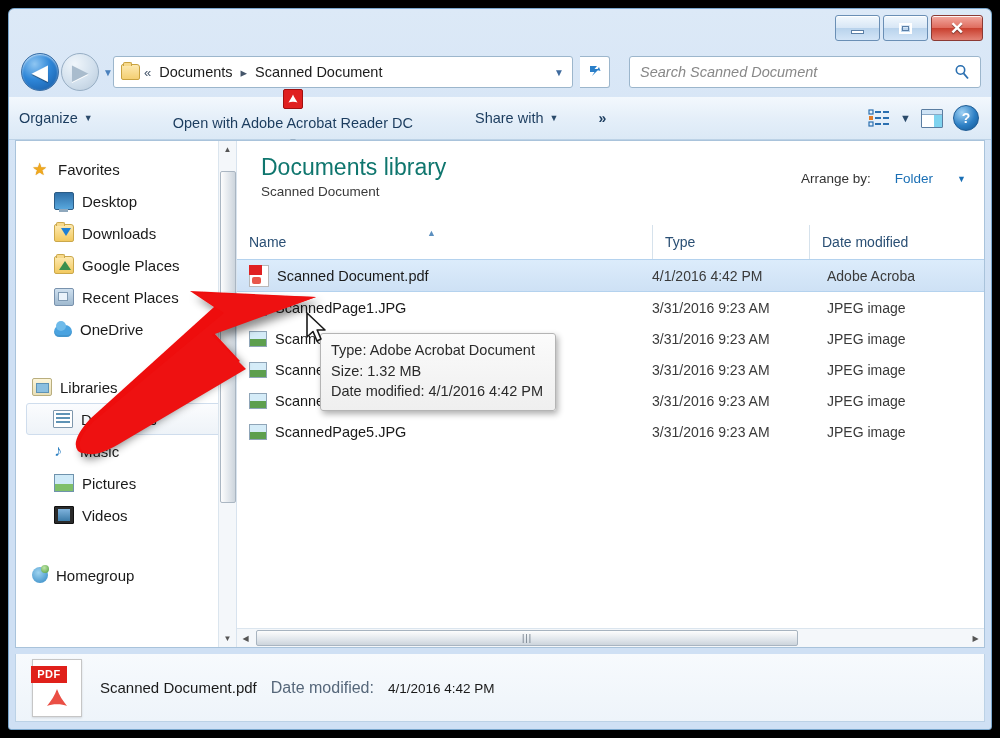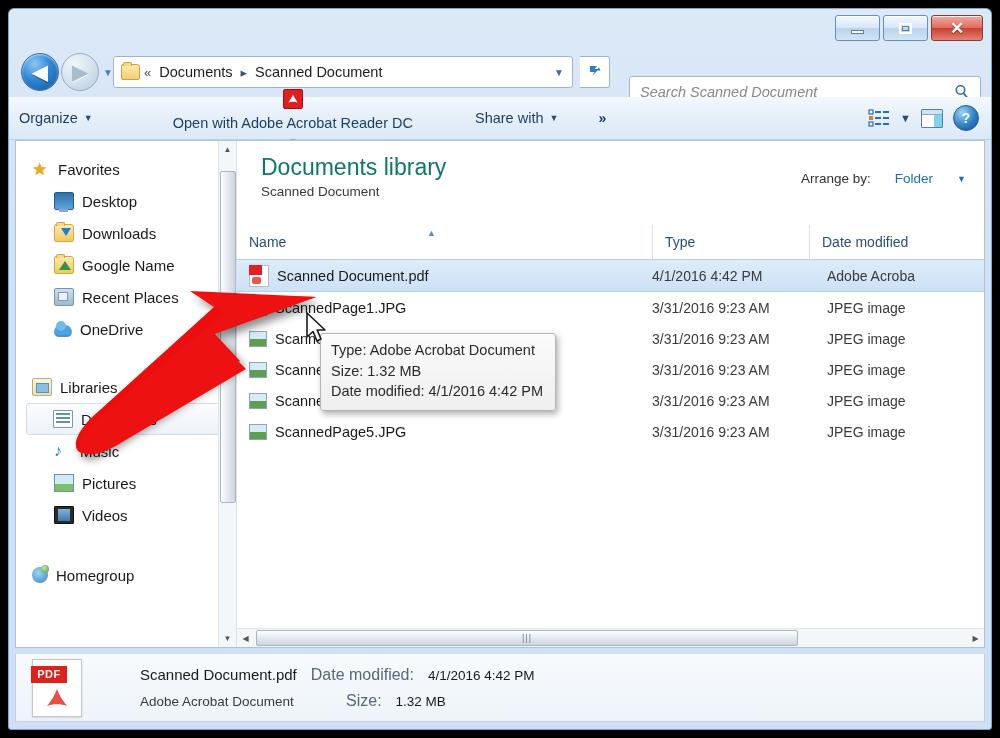--- a/index.html
+++ b/index.html
@@ -103,21 +103,20 @@
   #refreshbtn svg { display:block; }
 
   #searchbox {
     position: absolute; left: 620px; top: 9px;
     width: 352px; height: 32px;
     background: #fff;
     border: 1px solid #9cb6cc;
     border-radius: 3px;
     display: flex; align-items: center;
     box-sizing: border-box;
-    margin-top: 20px;
   }
   #searchtext {
     font-size: 14.5px; font-style: italic; color: #888; margin-left: 10px; flex: 1;
   }
   #searchicon { margin-right: 10px; }
 
   
   #toolbar {
     position: absolute; left: 0; top: 88px;
     width: 100%; height: 42px;
@@ -301,21 +300,21 @@
   }
   .hs-spacer { flex: 1; }
 
   
   #details {
     position: absolute; left: 6px; top: 645px;
     width: 970px; height: 68px;
     background: linear-gradient(to bottom, #f7fafd, #eef4fa);
     border: 1px solid #bcd2e6; border-top: none;
     box-sizing: border-box;
-    display: flex; align-items: center; padding-left: 16px; gap: 40px;
+    display: flex; align-items: center; padding-left: 16px;
   }
   #detail-ic {
     width: 48px; height: 56px; position: relative; flex-shrink: 0;
     background: #fff; border: 1px solid #c6c6c6;
     box-shadow: 0 1px 2px rgba(0,0,0,.12);
   }
   #detail-ic .pdftag {
     position: absolute; left: -2px; top: 6px; width: 36px; height: 17px;
     background: #e0201a; color: #fff; font-size: 11px; font-weight: bold;
     display: flex; align-items: center; justify-content: center; letter-spacing: .5px;
@@ -442,21 +441,21 @@
         <div class="nav-row child">
           <span class="ic ic-desktop"></span>
           <span>Desktop</span>
         </div>
         <div class="nav-row child">
           <span class="ic ic-folder ic-dl"></span>
           <span>Downloads</span>
         </div>
         <div class="nav-row child">
           <span class="ic ic-folder ic-gdrive"></span>
-          <span>Google Name</span>
+          <span>Google Places</span>
         </div>
         <div class="nav-row child">
           <span class="ic ic-recent"></span>
           <span>Recent Places</span>
         </div>
         <div class="nav-row child">
           <span class="ic ic-cloud"></span>
           <span>OneDrive</span>
         </div>
       </div>
@@ -612,21 +611,16 @@
             <path d="M12 2 C14 8 18 14 22 19 C17 16.5 7 16.5 2 19 C6 14 10 8 12 2 Z" fill="#ea4f45"></path>
           </svg>
       </span>
     </div>
     <div id="detail-text">
       <div class="d-line1">
         <span id="d-fname">Scanned Document.pdf</span>
         <span class="d-label">Date modified:</span>
         <span class="d-val">4/1/2016 4:42 PM</span>
       </div>
-      <div class="d-line2">
-        <span id="d-type">Adobe Acrobat Document</span>
-        <span class="d-label d-sizegrp">Size:</span>
-        <span class="d-val">1.32 MB</span>
-      </div>
     </div>
   </div>
 
 </div>
 
 </body></html>

